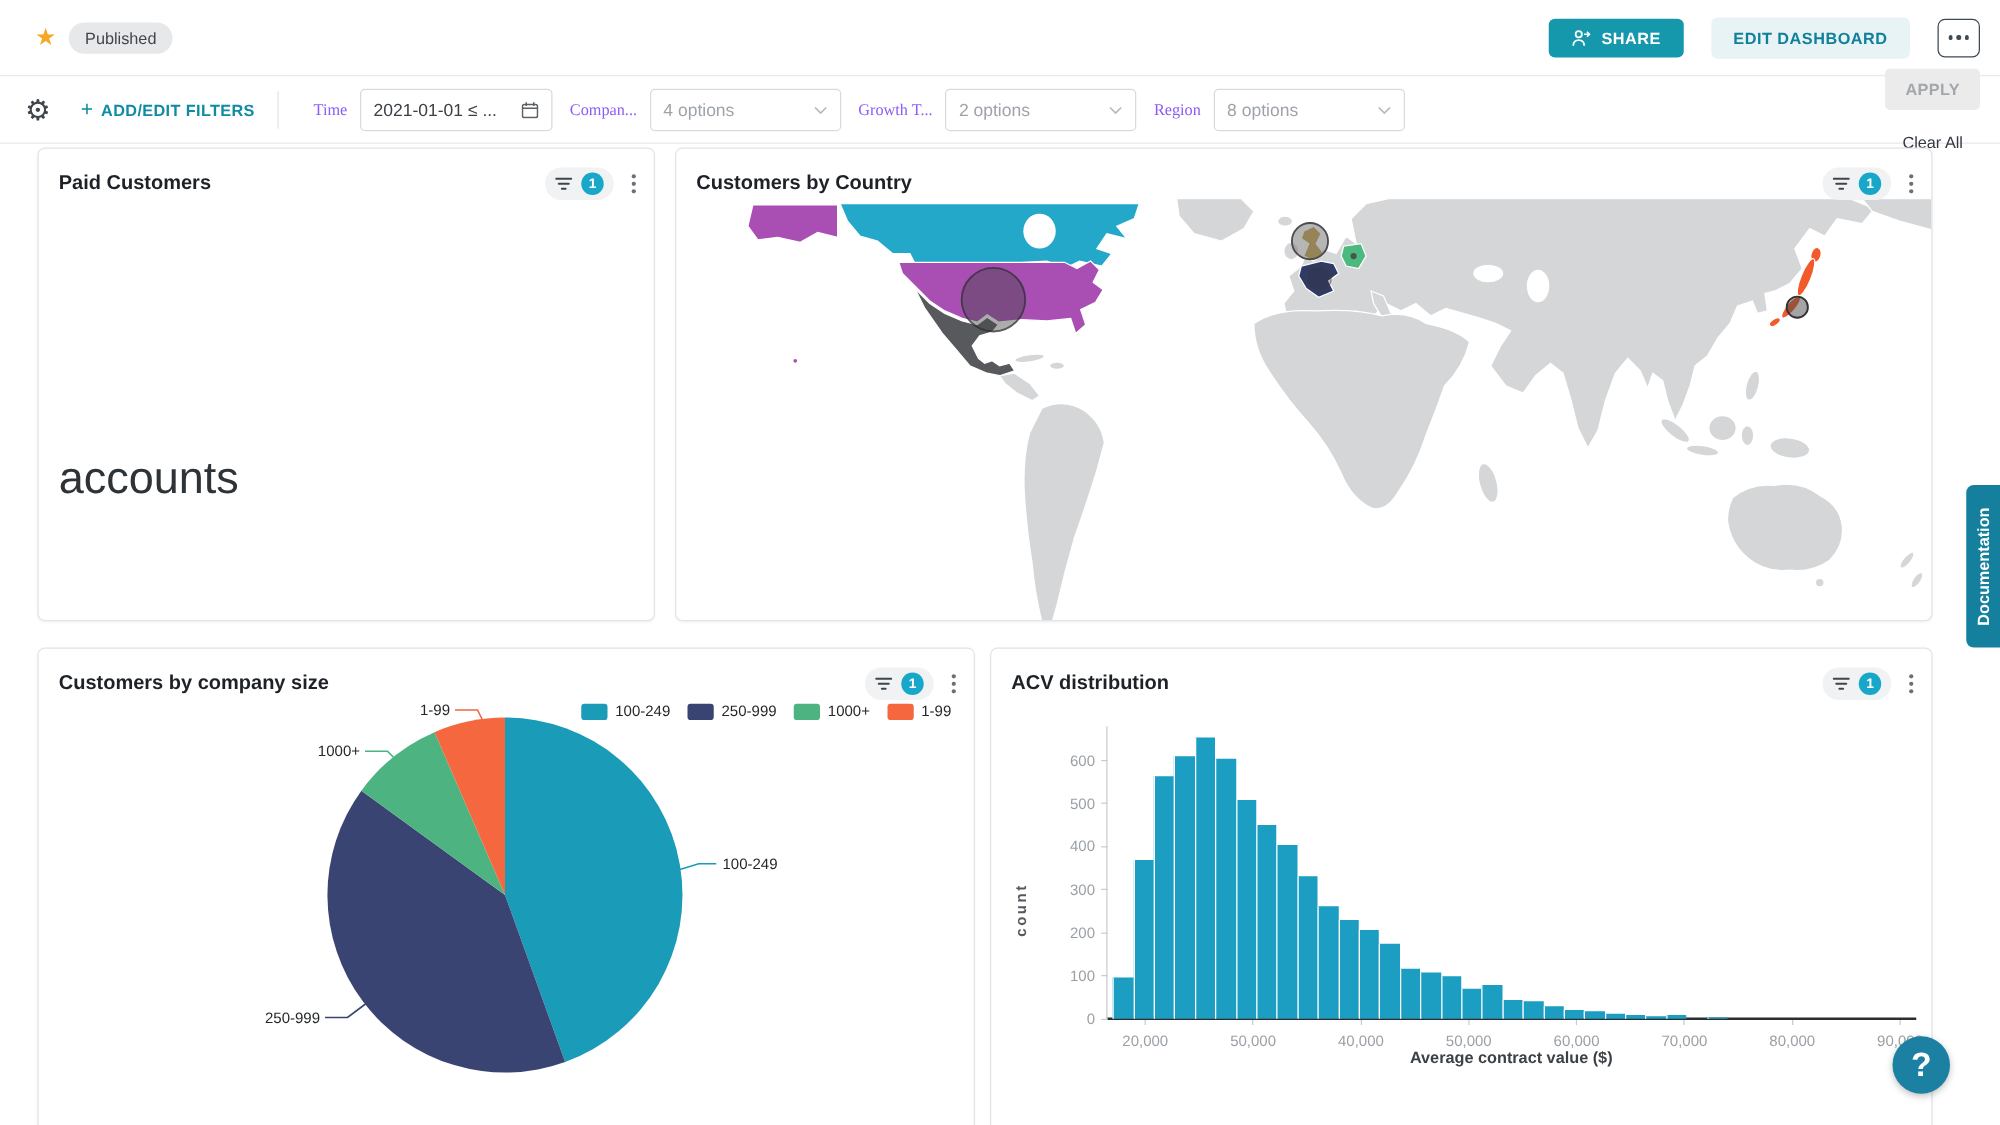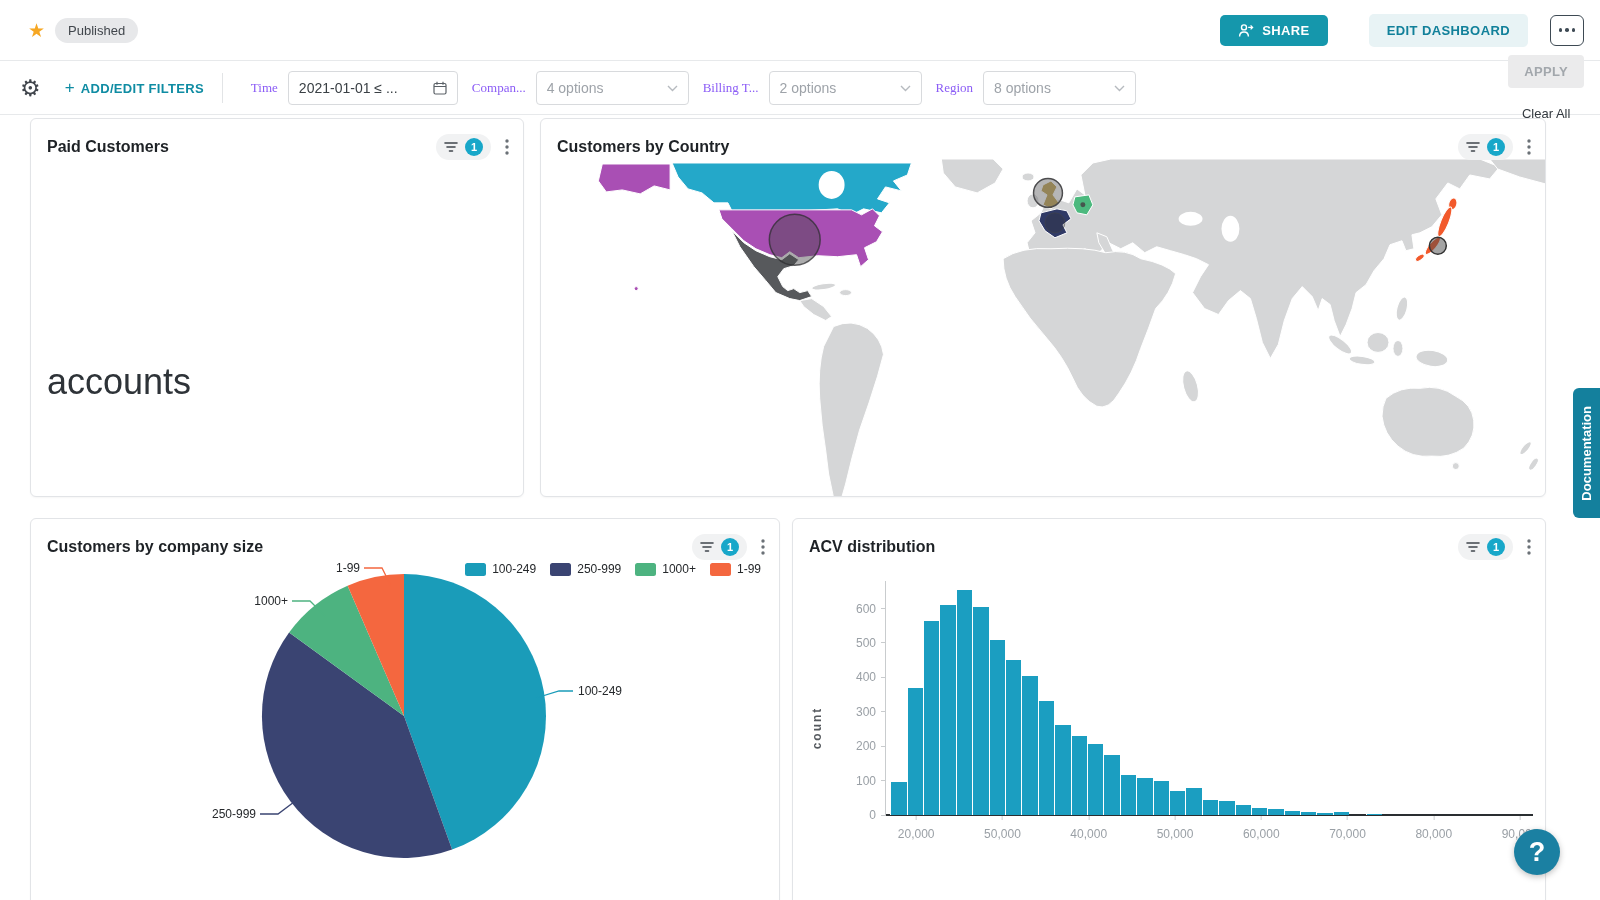--- a/index.html
+++ b/index.html
@@ -6,33 +6,33 @@
   body { font-family:"Liberation Sans", sans-serif; background:#fff; }
   .page { position:relative; width:1600px; height:900px; overflow:hidden; background:#fff; }
 
   
   .hdr { position:absolute; left:0; top:0; width:1600px; height:61px; border-bottom:1px solid #e7e9eb; display:flex; align-items:center; padding:0 16px; }
   .hdr-title { font-size:21px; font-weight:700; color:#15181b; }
   .star { color:#f6a723; font-size:19px; margin-left:12px; }
   .badge-pill { margin-left:10px; background:#e7e8ea; color:#41464c; font-size:13px; padding:5px 13px; border-radius:13px; }
   .hdr-right { margin-left:auto; display:flex; align-items:center; gap:22px; }
   .btn-share { display:flex; align-items:center; gap:8px; background:#1597ac; color:#fff; font-size:13px; font-weight:700; letter-spacing:.4px; border:none; border-radius:5px; padding:8px 18px; cursor:pointer; }
-  .btn-edit { background:#e8f3f5; color:#11809a; font-size:13px; font-weight:700; letter-spacing:.4px; border:none; border-radius:5px; padding:9px 18px; cursor:pointer;margin-left:19px; }
+  .btn-edit { background:#e8f3f5; color:#11809a; font-size:13px; font-weight:700; letter-spacing:.4px; border:none; border-radius:5px; padding:9px 18px; cursor:pointer; }
   .btn-more { width:34px; height:31px; background:#fff; border:1.5px solid #3e4a54; border-radius:6px; display:flex; align-items:center; justify-content:center; gap:3px; cursor:pointer; }
   .btn-more i { width:3.5px; height:3.5px; border-radius:50%; background:#3e4a54; }
 
   
   .fbar { position:absolute; left:0; top:62px; width:1600px; height:53px; border-bottom:1px solid #e7e9eb; display:flex; align-items:center; padding:0 16px; }
   .gear { font-size:23px; color:#41464d; margin:0 8px 0 4px; cursor:pointer; }
   .addfilters { display:flex; align-items:center; gap:6px; color:#0f8ca3; font-size:13px; font-weight:700; letter-spacing:.3px; margin:0 18px 0 16px; cursor:pointer; }
   .addfilters .plus { font-size:17px; font-weight:400; }
   .vdiv { width:1px; height:30px; background:#e2e4e6; margin-right:14px; }
   .flabel { font-size:13px; color:#8b5cf6; margin:0 10px 0 14px; white-space:nowrap;font-family:Liberation Serif, serif; }
   .finput { display:flex; align-items:center; justify-content:space-between; height:34px; border:1px solid #d8dadd; border-radius:4px; padding:0 10px; background:#fff; }
-  .finput.date { width:170px; font-size:14px; color:#3a4045; cursor:pointer; }
+  .finput.date { width:154px; font-size:14px; color:#3a4045; cursor:pointer; }
   .fselect { width:153px; font-size:14px; color:#9ea3a9; cursor:pointer; }
   .fbar-right { margin-left:auto; display:flex; align-items:center; gap:18px;flex-direction:column; }
   .btn-apply { background:#ebebec; color:#a2a7ac; font-size:13px; font-weight:700; letter-spacing:.3px; border:none; border-radius:4px; padding:9px 16px; }
   .clear-all { font-size:13px; color:#32383e; cursor:pointer; }
 
   
   .card { position:absolute; background:#fff; border:1px solid #e2e4e7; border-radius:6px; box-shadow:0 1px 2px rgba(0,0,0,.04); overflow:hidden; }
   .card-head { position:absolute; left:0; top:0; right:0; height:42px; display:flex; align-items:center; padding:14px 14px 0 16px; z-index:5; }
   .card-title { font-size:16px; font-weight:700; color:#1e2226; }
   .head-right { margin-left:auto; display:flex; align-items:center; gap:14px; }
@@ -127,21 +127,21 @@
     <span class="flabel">Compan...</span>
     <div class="finput fselect">
       <span>4 options</span>
       <span style="display:flex;">
           <svg width="11" height="7" viewBox="0 0 11 7">
             <path d="M1 1l4.5 4.5L10 1" fill="none" stroke="#b6babf" stroke-width="1.4"></path>
           </svg>
         </span>
     </div>
 
-    <span class="flabel">Billing T...</span>
+    <span class="flabel">Growth T...</span>
     <div class="finput fselect">
       <span>2 options</span>
       <span style="display:flex;">
           <svg width="11" height="7" viewBox="0 0 11 7">
             <path d="M1 1l4.5 4.5L10 1" fill="none" stroke="#b6babf" stroke-width="1.4"></path>
           </svg>
         </span>
     </div>
 
     <span class="flabel">Region</span>
@@ -406,20 +406,21 @@
         </div>
         <div class="xtick" style="left: 4.66667%;"><i></i><span>20,000</span></div>
         <div class="xtick" style="left: 18%;"><i></i><span>50,000</span></div>
         <div class="xtick" style="left: 31.3333%;"><i></i><span>40,000</span></div>
         <div class="xtick" style="left: 44.6667%;"><i></i><span>50,000</span></div>
         <div class="xtick" style="left: 58%;"><i></i><span>60,000</span></div>
         <div class="xtick" style="left: 71.3333%;"><i></i><span>70,000</span></div>
         <div class="xtick" style="left: 84.6667%;"><i></i><span>80,000</span></div>
         <div class="xtick" style="left: 98%;"><i></i><span>90,000</span></div>
       </div>
+    <div class="xlab">Average contract value ($)</div>
   </div>
 
   <div class="doc-tab">
     <span>Documentation</span>
   </div>
   <div class="help-fab">?</div>
 
 </div>
 
 </body></html>

